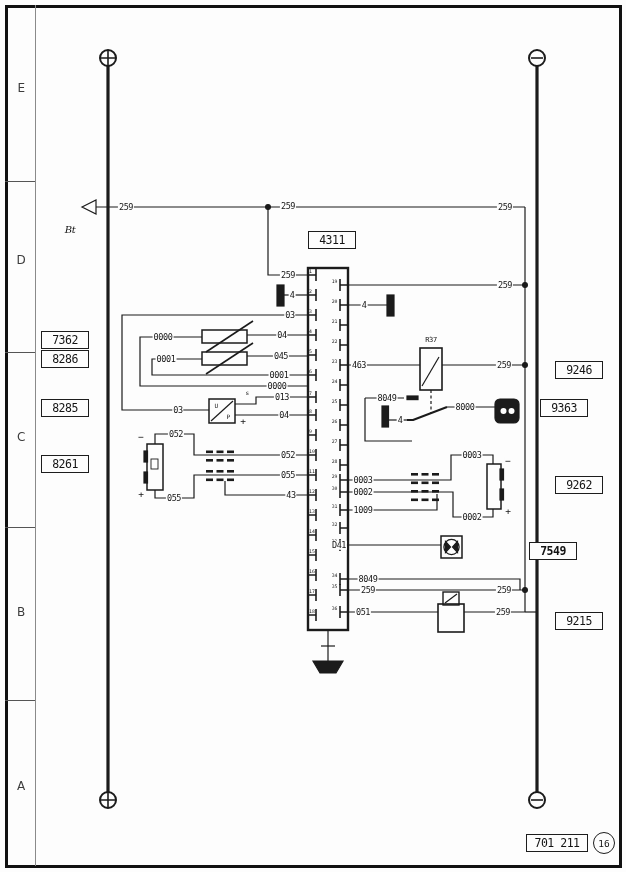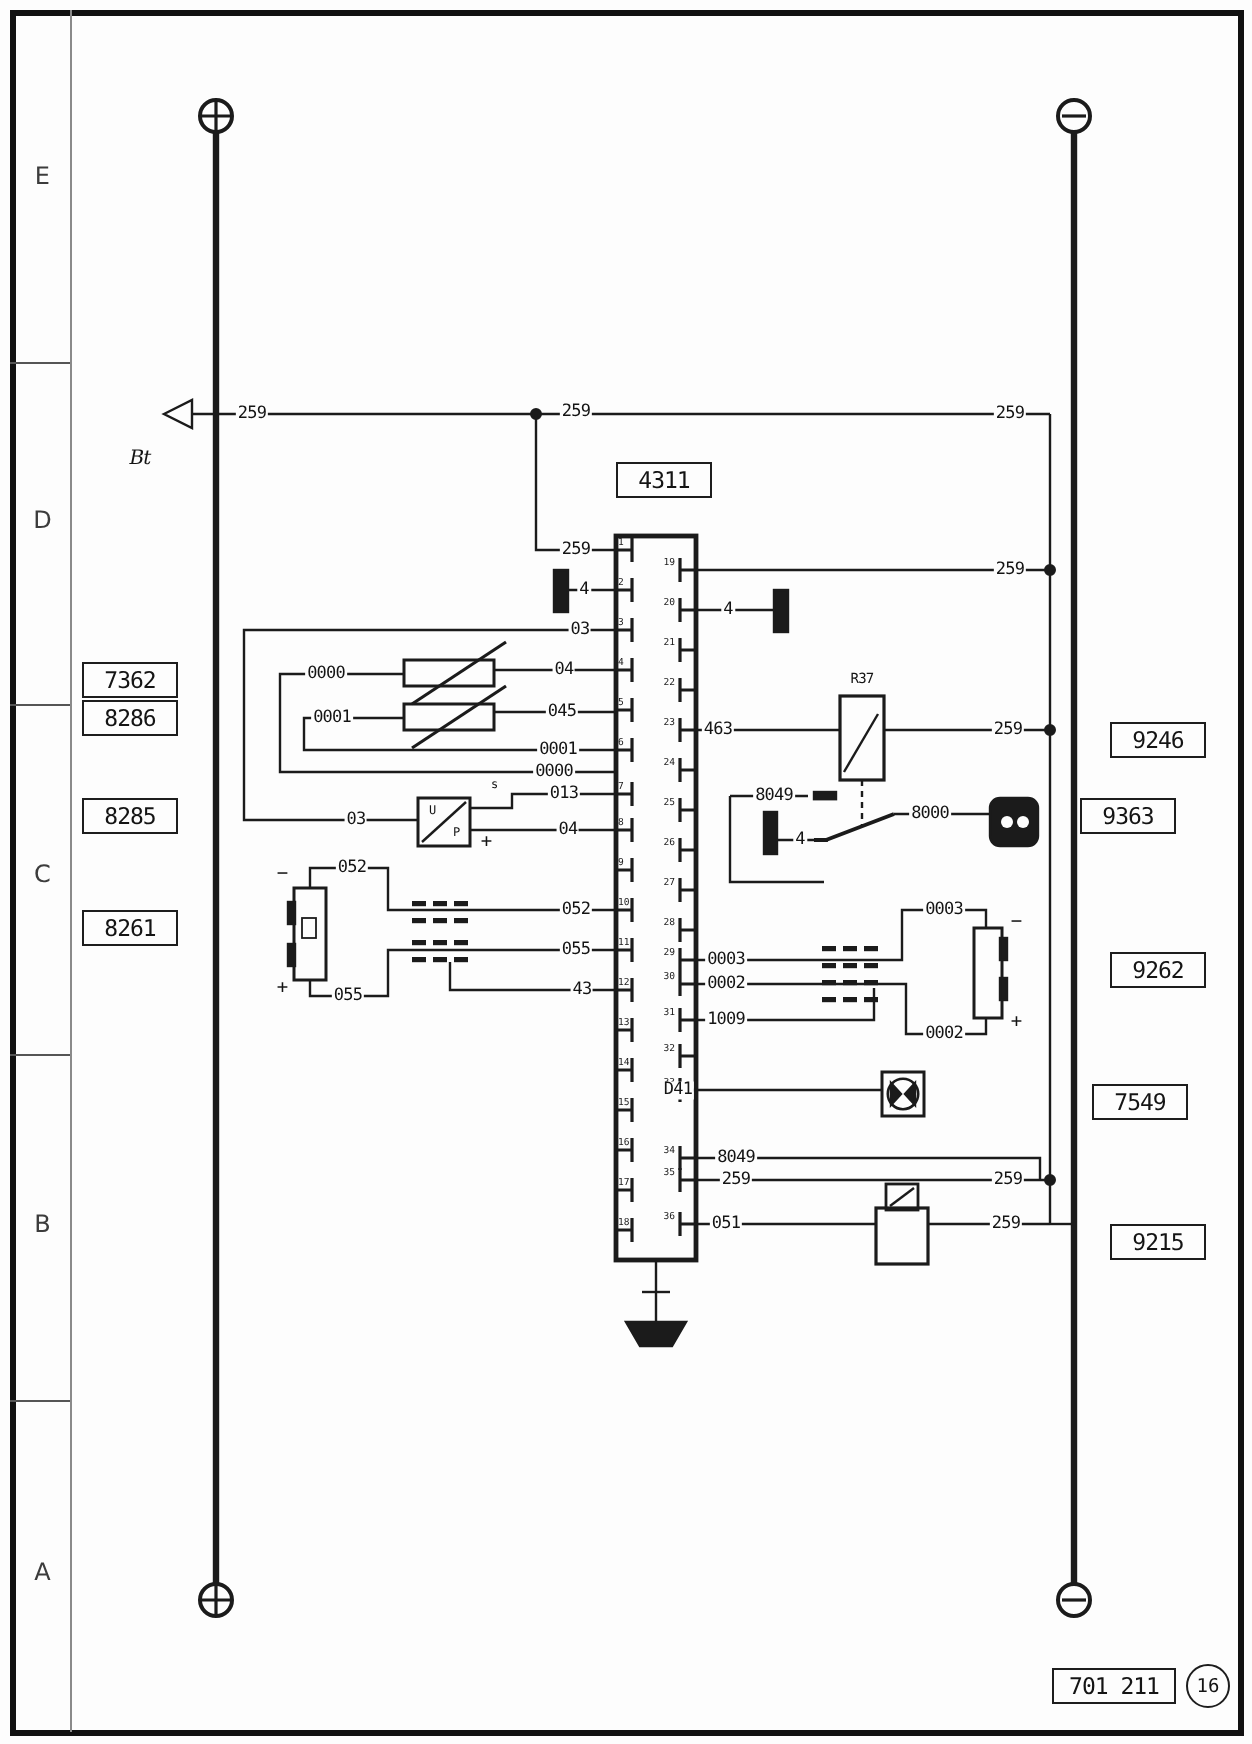--- a/index.html
+++ b/index.html
@@ -296,15 +296,15 @@
     <div class="lbl " style="left: 503px; top: 612px;">259</div>
     <div class="lbl tiny" style="left: 216px; top: 406px;">U</div>
     <div class="lbl tiny" style="left: 228px; top: 417px;">P</div>
     <div class="code-box" style="left: 65px; top: 340px;">7362</div>
     <div class="code-box" style="left: 65px; top: 359px;">8286</div>
     <div class="code-box" style="left: 65px; top: 408px;">8285</div>
     <div class="code-box" style="left: 65px; top: 464px;">8261</div>
     <div class="code-box" style="left: 579px; top: 370px;">9246</div>
     <div class="code-box" style="left: 564px; top: 408px;">9363</div>
     <div class="code-box" style="left: 579px; top: 485px;">9262</div>
-    <div class="code-box" style="left: 570px; top: 551px;">7549</div>
+    <div class="code-box" style="left: 553px; top: 551px; font-weight: bold;">7549</div>
     <div class="code-box" style="left: 579px; top: 621px;">9215</div>
   </div>
 
 </body></html>

